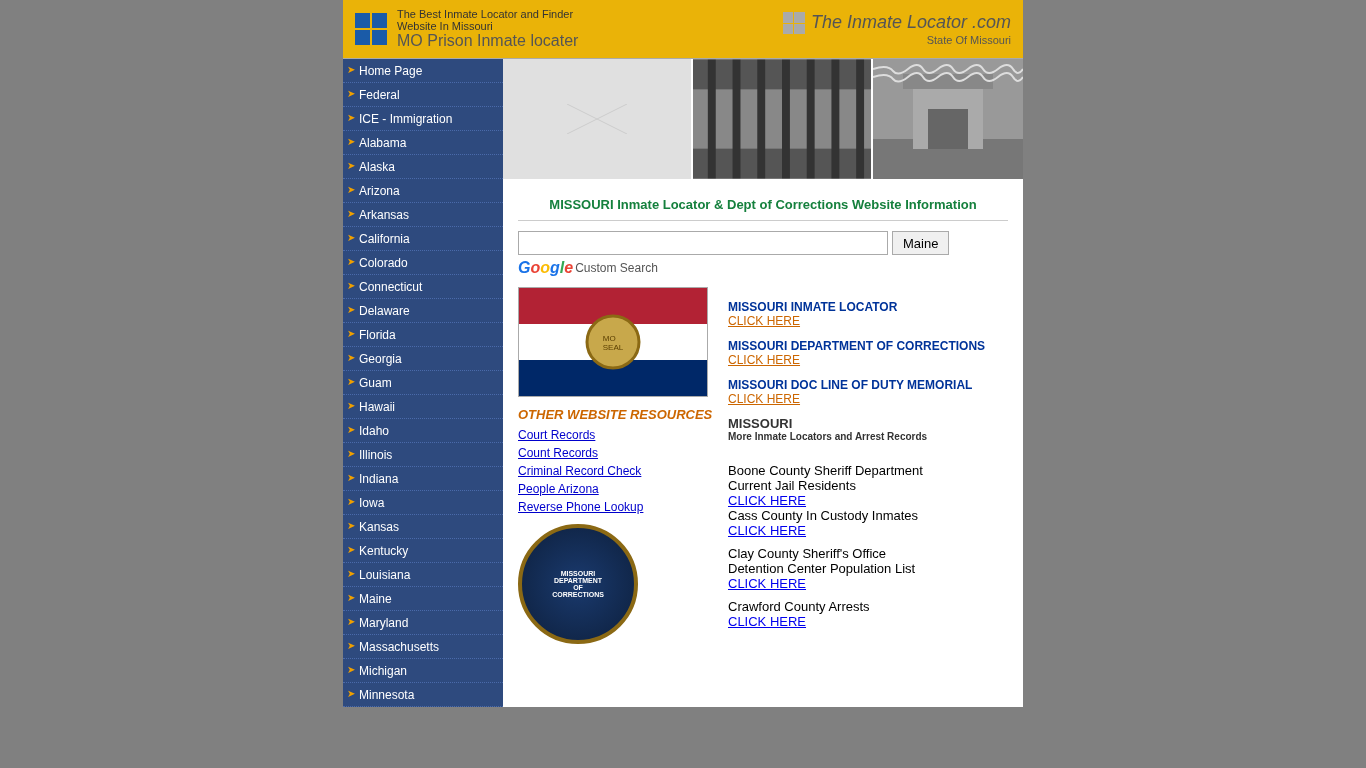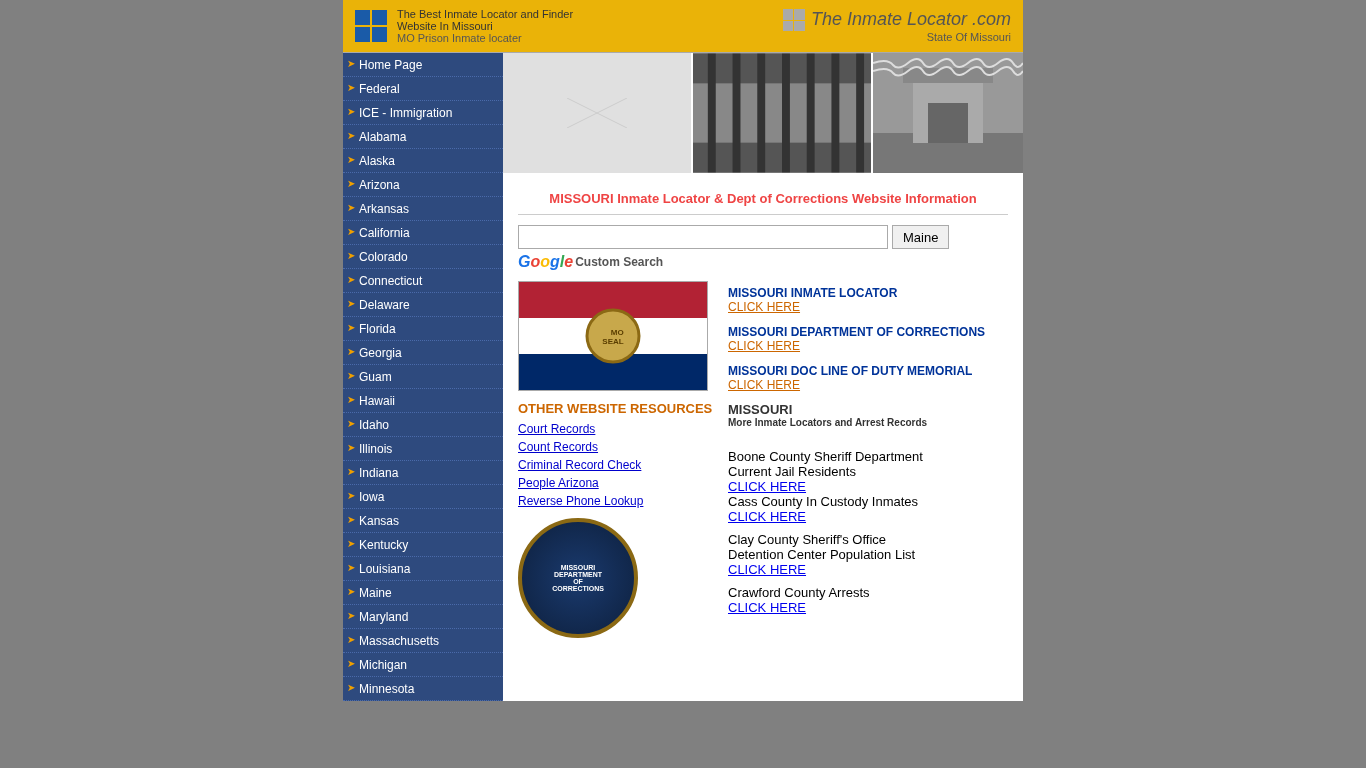--- a/index.html
+++ b/index.html
@@ -7,21 +7,21 @@
 
     #wrapper { width: 680px; margin: 0 auto; background: #fff; }
 
     
     #header { background: #eab308; padding: 8px 12px; display: flex; align-items: center; border-bottom: 1px solid #aaa; }
     #header-logo { width: 32px; height: 32px; margin-right: 10px; display: grid; grid-template-columns: 1fr 1fr; gap: 2px; }
     #header-logo span { background: #1a5ba8; display: block; }
     #header-text { flex: 1; }
     #header-text .site-title { font-size: 11px; color: #333; }
     #header-text .state-name { font-size: 11px; color: #333; }
-    #header-text .sub-title { font-size: 11px; color: #555; }
+    #header-text .sub-title { font-size: 16px; color: #555; }
     #header-brand { text-align: right; }
     #header-brand .brand-logo { display: flex; align-items: flex-start; }
     #header-brand .brand-squares { display: grid; grid-template-columns: 1fr 1fr; gap: 1px; width: 22px; height: 22px; margin-right: 6px; }
     #header-brand .brand-squares span { background: #aaa; display: block; }
     #header-brand .brand-name { font-size: 18px; color: #555; font-style: italic; }
     #header-brand .brand-state { font-size: 11px; color: #555; text-align: right; }
 
     
     #main { display: flex; }
 
@@ -38,61 +38,61 @@
     #img1 { flex: 1; background: #e0e0e0; display: flex; align-items: center; justify-content: center; color: #999; font-size: 11px; border-right: 2px solid #fff; }
     #img2 { width: 180px; background: #888; overflow: hidden; border-right: 2px solid #fff; }
     #img3 { width: 150px; background: #777; overflow: hidden; }
 
     
     .prison-bars { width: 100%; height: 100%; }
     .razor-wire { width: 100%; height: 100%; }
 
     
     #info-section { padding: 10px 15px; }
-    #page-heading { text-align: center; font-size: 13px; color: #ef4444; font-weight: bold; padding: 8px 0; border-bottom: 1px solid #ccc; margin-bottom: 10px; }
+    #page-heading { text-align: center; font-size: 13px; color: #15803d; font-weight: bold; padding: 8px 0; border-bottom: 1px solid #ccc; margin-bottom: 10px; }
 
     
     #search-area { margin: 8px 0; }
     #search-form { display: flex; align-items: center; margin-bottom: 4px; }
     #search-input { width: 370px; height: 24px; border: 1px solid #aaa; padding: 2px 4px; font-size: 13px; }
     #search-btn { height: 24px; padding: 0 10px; background: #f0f0f0; border: 1px solid #aaa; cursor: pointer; font-size: 13px; margin-left: 4px; }
     #google-bar { display: flex; align-items: center; font-size: 12px; color: #555; }
     .g-letter-b { color: #1a73e8; font-weight: bold; font-size: 16px; font-style: italic; }
     .g-letter-r { color: #ea4335; font-weight: bold; font-size: 16px; font-style: italic; }
     .g-letter-g { color: #fbbc04; font-weight: bold; font-size: 16px; font-style: italic; }
     .g-letter-o1 { color: #1a73e8; font-weight: bold; font-size: 16px; font-style: italic; }
     .g-letter-o2 { color: #34a853; font-weight: bold; font-size: 16px; font-style: italic; }
     .g-letter-l { color: #ea4335; font-weight: bold; font-size: 16px; font-style: italic; }
-    #custom-search-text { font-size: 12px; color: #555; margin-left: 2px; font-weight: bold; }
+    #custom-search-text { font-size: 12px; color: #555; margin-left: 2px; }
 
     
     #two-col { display: flex; gap: 10px; margin-top: 10px; }
     #left-col { width: 200px; flex-shrink: 0; }
     #right-col { flex: 1; }
 
     
     #flag-container { width: 190px; }
     #flag-img { width: 190px; height: 110px; border: 1px solid #aaa; overflow: hidden; position: relative; }
     
     .flag-red { position: absolute; top: 0; left: 0; right: 0; height: 33%; background: #b22234; }
     .flag-white { position: absolute; top: 33%; left: 0; right: 0; height: 34%; background: #fff; }
     .flag-blue { position: absolute; top: 67%; left: 0; right: 0; height: 33%; background: #002868; }
-    .flag-seal { position: absolute; top: 50%; left: 50%; transform: translate(-50%, -50%); width: 55px; height: 55px; border-radius: 50%; background: #c8a84b; border: 3px solid #8b6914; display: flex; align-items: center; justify-content: center; font-size: 8px; color: #5a3e00; font-weight: bold; text-align: right; }
+    .flag-seal { position: absolute; top: 50%; left: 50%; transform: translate(-50%, -50%); width: 55px; height: 55px; border-radius: 50%; background: #c8a84b; border: 3px solid #8b6914; display: flex; align-items: center; justify-content: center; font-size: 8px; color: #5a3e00; font-weight: normal; text-align: left; }
     #flag-caption { font-size: 11px; color: #333; margin-top: 3px; }
     #flag-caption a { color: #0000cc; text-decoration: underline; }
 
     
-    #mo-links { margin-top: 4px; }
+    #mo-links { margin-top: 12px; }
     #mo-links .mo-link-item { margin-bottom: 10px; }
     #mo-links .mo-link-title { color: #003399; font-weight: bold; font-size: 12px; }
     #mo-links .click-here { color: #cc6600; font-size: 12px; text-decoration: underline; cursor: pointer; display: block; }
 
     
     #other-resources { margin-top: 10px; }
-    #other-resources h3 { color: #cc6600; font-size: 13px; font-weight: bold; margin-bottom: 6px; }
+    #other-resources h3 { color: #cc6600; font-size: 13px; font-weight: bold; margin-bottom: 6px; font-style: italic; }
     #other-resources a { display: block; color: #0000cc; font-size: 12px; text-decoration: underline; margin-bottom: 4px; }
 
     
     #missouri-more { }
     #missouri-more h3 { font-size: 13px; color: #333; font-weight: bold; }
     #missouri-more h4 { font-size: 10px; color: #333; font-weight: bold; margin-bottom: 21px; }
 
     
     #doc-badge { margin-top: 10px; width: 120px; height: 120px; border-radius: 50%; background: radial-gradient(circle, #1a3a6e 0%, #0d1f3c 100%); display: flex; align-items: center; justify-content: center; flex-direction: column; border: 4px solid #8b6914; }
     #doc-badge .badge-text { color: #fff; font-size: 7px; font-weight: bold; text-align: center; }

